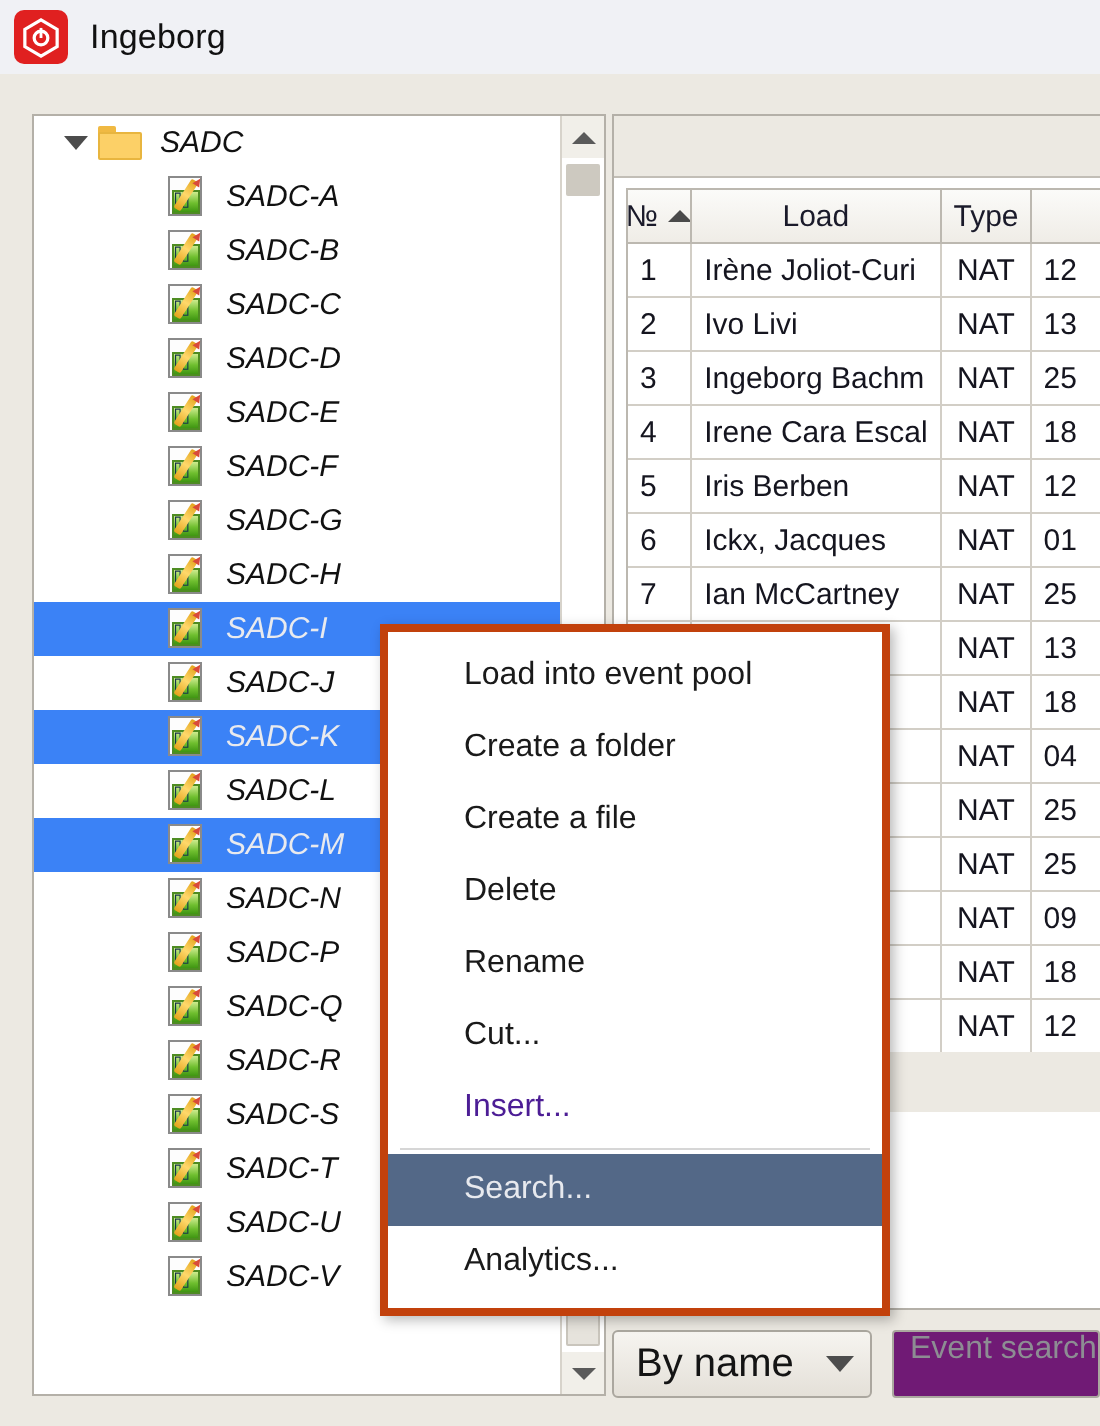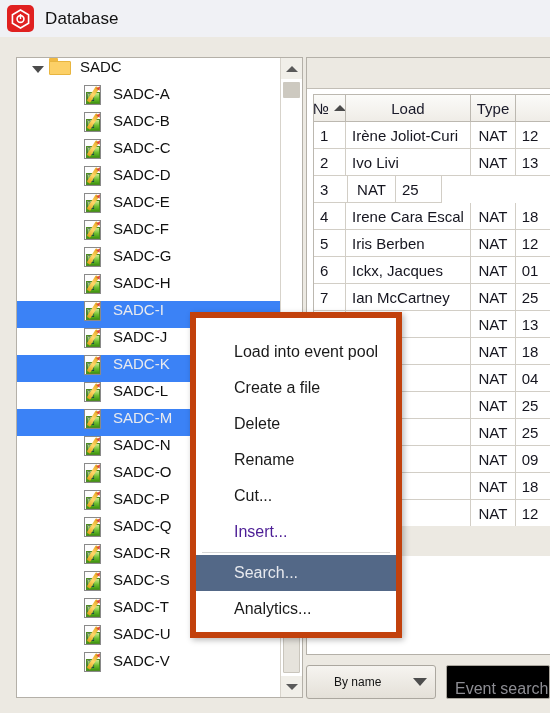--- a/index.html
+++ b/index.html
@@ -51,23 +51,24 @@
     box-sizing: border-box;
     overflow: hidden;
   }
   #tree-list {
     position: absolute; left: 0; top: 0;
     width: 264px; height: 100%;
     overflow: hidden;
   }
   .tree-row {
     height: 27px;
-    display: flex; 
+    display: flex; align-items: center;
     box-sizing: border-box;
     white-space: nowrap;
+    font-style: italic;
   }
   .tree-row.selected { background: #3b82f6; }
   .tree-row.selected .tree-label { color: #e9eaee; }
   .tree-row.folder { padding-left: 10px; }
   .tree-row.file   { padding-left: 66px; }
 
   .expander {
     width: 22px; height: 22px;
     display: flex; align-items: center; justify-content: center;
     flex: 0 0 auto;
@@ -244,26 +245,26 @@
   }
   #grid-tail {
     position: absolute; left: 6px; width: 246px;
     background: #ece9e2;
     height: 30px;
   }
 
   
   #ctx-menu {
     position: absolute; left: 190px; top: 312px;
-    width: 212px;
+    width: 255px;
     background: #ffffff;
-    border: 6px solid #c2410c;
+    border: 4px solid #c2410c;
     box-shadow: 2px 2px 6px rgba(0,0,0,.28);
     box-sizing: border-box;
-    padding: 16px 0 5px 0;
+    padding: 4px 0 5px 0;
     z-index: 40;
   }
   .mi {
     height: 36px;
     display: flex; align-items: center;
     padding-left: 38px;
     font-size: 16px;
     color: #1a1a1a;
     box-sizing: border-box;
     white-space: nowrap;
@@ -284,52 +285,52 @@
   #combo {
     width: 130px; height: 34px;
     background: linear-gradient(180deg,#f6f4f0 0%, #e4e0d8 100%);
     border: 1px solid #aba79f;
     border-radius: 3px;
     box-sizing: border-box;
     display: flex; align-items: center;
     padding: 0 8px 0 11px;
     justify-content: space-between;
   }
-  #combo .lbl { font-size: 12px; color: #141414; margin-left: 16px; }
+  #combo .lbl { font-size: 20px; color: #141414; }
   #combo .chev {
     width: 0; height: 0;
     border-left: 7px solid transparent;
     border-right: 7px solid transparent;
     border-top: 8px solid #4d4d4d;
   }
   #search-box {
     margin-left: 10px;
     flex: 1;
     height: 34px;
-    background: #000000;
+    background: #701a75;
     border: 1px solid #aba79f;
     border-radius: 2px;
     box-sizing: border-box;
-    display: flex; align-items: flex-end;
+    display: flex; align-items: flex-start;
     padding-left: 8px;
   }
   #search-box .ph { font-size: 16px; color: #8d8d93; white-space: nowrap; }
 </style>
 </head>
 <body>
 
 <div id="titlebar">
   <div id="app-icon">
     <svg class="hex" viewBox="0 0 20 21">
       <polygon points="10,1 18.5,6 18.5,15 10,20 1.5,15 1.5,6" fill="none" stroke="#ffffff" stroke-width="1.7"></polygon>
       <circle cx="10" cy="10.5" r="3.6" fill="none" stroke="#ffffff" stroke-width="1.7"></circle>
       <path d="M10 10.5 L10 5.2" stroke="#ffffff" stroke-width="1.5"></path>
     </svg>
   </div>
-  <div id="title-text">Database</div>
+  <div id="title-text">Ingeborg</div>
 </div>
 
 <div id="right-panel">
   <div id="right-strip"></div>
   <div id="grid">
     <div class="grid-head">
       <div class="cell c-no">
         <span>№</span>
         <span class="sort-asc"></span>
       </div>
@@ -351,20 +352,21 @@
           <div class="cell c-date">12</div>
         </div>
         <div class="grid-row">
           <div class="cell c-no">2</div>
           <div class="cell c-name">Ivo Livi</div>
           <div class="cell c-type">NAT</div>
           <div class="cell c-date">13</div>
         </div>
         <div class="grid-row">
           <div class="cell c-no">3</div>
+          <div class="cell c-name">Ingeborg Bachm</div>
           <div class="cell c-type">NAT</div>
           <div class="cell c-date">25</div>
         </div>
         <div class="grid-row">
           <div class="cell c-no">4</div>
           <div class="cell c-name">Irene Cara Escal</div>
           <div class="cell c-type">NAT</div>
           <div class="cell c-date">18</div>
         </div>
         <div class="grid-row">
@@ -592,30 +594,20 @@
           <span class="tree-label">SADC-N</span>
         </div>
         <div class="tree-row file">
           <span class="file-icon">
             <span class="page"></span>
             <span class="chart"></span>
             <span class="bars">⌷⌷</span>
             <span class="pencil"></span>
             <span class="pencil-tip"></span>
           </span>
-          <span class="tree-label">SADC-O</span>
-        </div>
-        <div class="tree-row file">
-          <span class="file-icon">
-            <span class="page"></span>
-            <span class="chart"></span>
-            <span class="bars">⌷⌷</span>
-            <span class="pencil"></span>
-            <span class="pencil-tip"></span>
-          </span>
           <span class="tree-label">SADC-P</span>
         </div>
         <div class="tree-row file">
           <span class="file-icon">
             <span class="page"></span>
             <span class="chart"></span>
             <span class="bars">⌷⌷</span>
             <span class="pencil"></span>
             <span class="pencil-tip"></span>
           </span>
@@ -681,20 +673,21 @@
     <div id="tree-thumb"></div>
     <div id="tree-thumb2"></div>
     <div class="sb-btn down">
         <span class="sb-arrow-down"></span>
       </div>
   </div>
 </div>
 
 <div id="ctx-menu">
     <div class="mi">Load into event pool</div>
+    <div class="mi">Create a folder</div>
     <div class="mi">Create a file</div>
     <div class="mi">Delete</div>
     <div class="mi">Rename</div>
     <div class="mi">Cut...</div>
     <div class="mi disabled">Insert...</div>
     <div class="mi-sep"></div>
     <div class="mi highlight">Search...</div>
     <div class="mi">Analytics...</div>
   </div>
 

